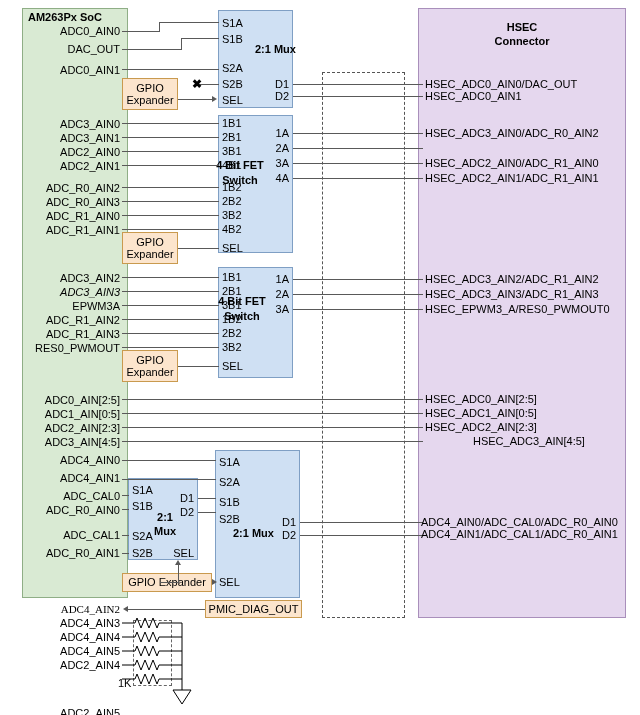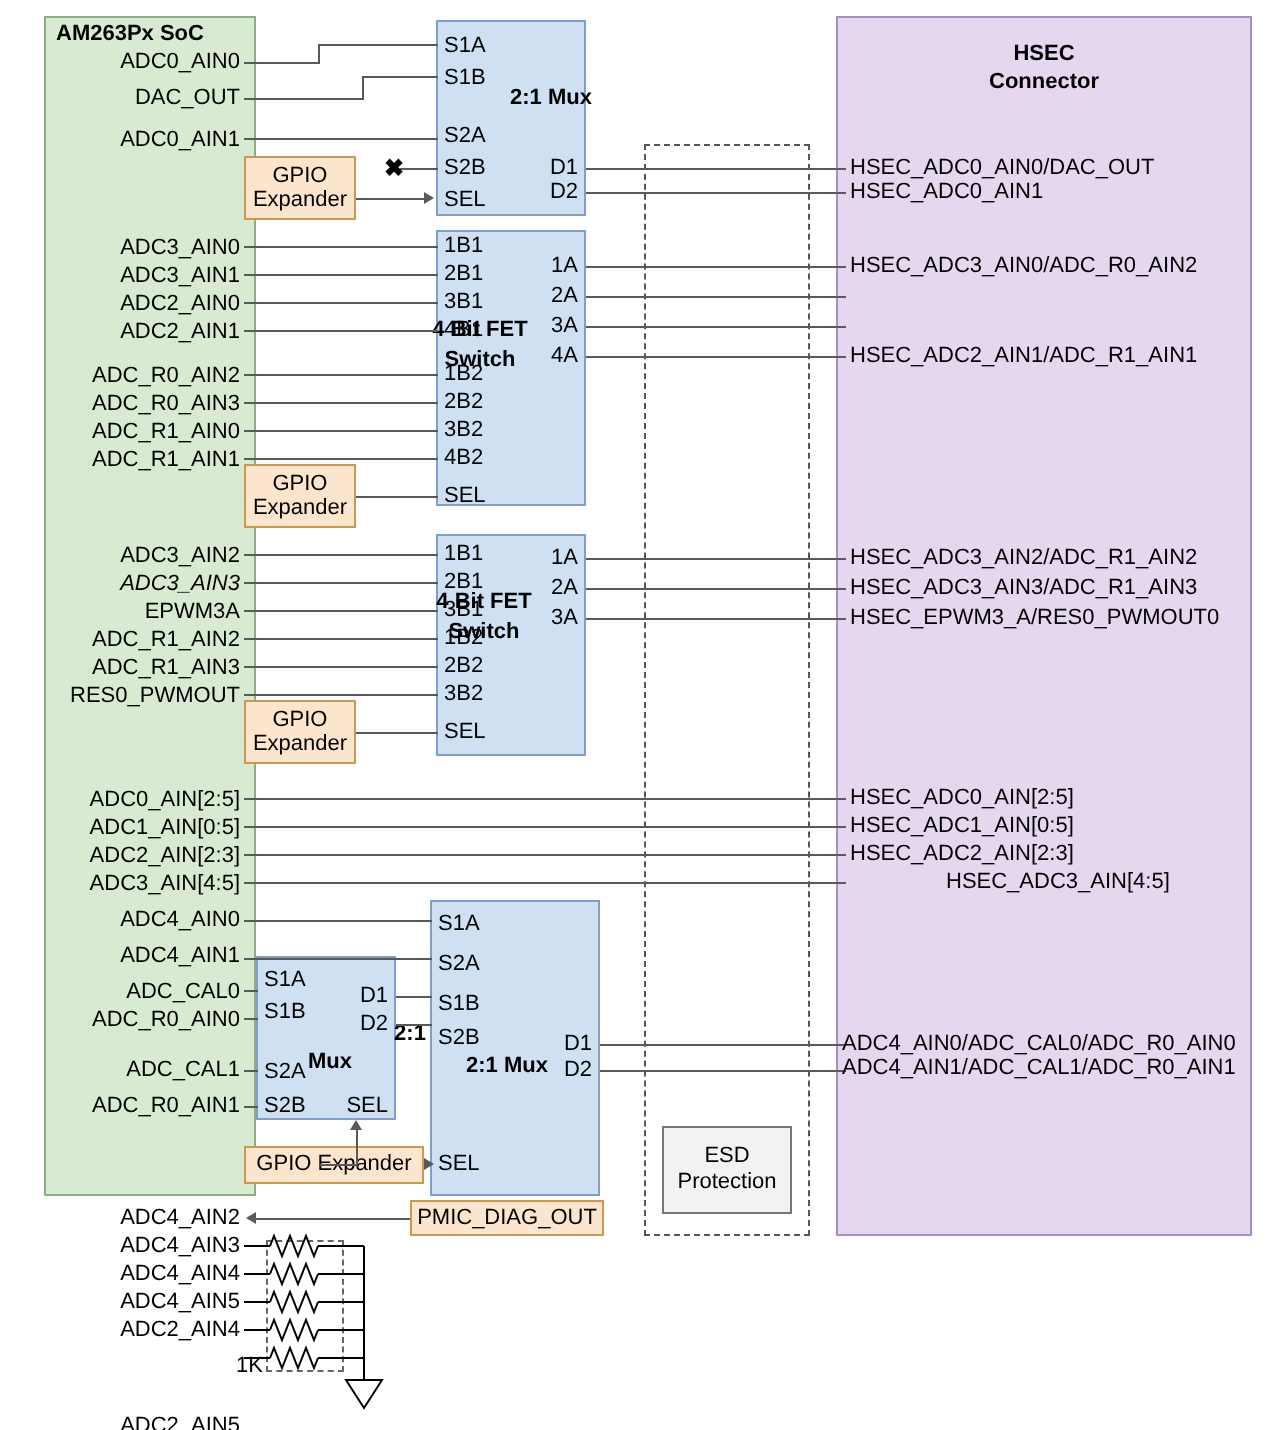--- a/index.html
+++ b/index.html
@@ -44,24 +44,20 @@
 <div id="root">
 
   <div class="panel soc-panel" style="left:22px;top:8px;width:106px;height:590px;"></div>
   <div class="t tb" style="left:28px;top:12px;width:95px;">AM263Px SoC</div>
 
   <div class="panel hsec-panel" style="left:418px;top:8px;width:208px;height:610px;"></div>
   <div class="t tb ctr" style="left:418px;top:36px;width:208px;">Connector</div>
   <div class="t tb ctr" style="left:418px;top:22px;width:208px;">HSEC</div>
 
   <div class="panel esd-region" style="left:322px;top:72px;width:83px;height:546px;"></div>
-  <div class="esd-box" style="left:331px;top:563px;width:65px;height:44px;flex-direction:column;">
-    <span>ESD</span>
-    <span>Protection</span>
-  </div>
 
   <div class="blk" style="left:218px;top:10px;width:75px;height:98px;"></div>
   <div class="t tb" style="left:255px;top:44px;">2:1 Mux</div>
   <div class="t" style="left:222px;top:18px;">S1A</div>
   <div class="t" style="left:222px;top:34px;">S1B</div>
   <div class="t" style="left:222px;top:63px;">S2A</div>
   <div class="t" style="left:222px;top:79px;">S2B</div>
   <div class="t" style="left:222px;top:95px;">SEL</div>
   <div class="t r" style="left:253px;top:79px;width:36px;">D1</div>
   <div class="t r" style="left:253px;top:91px;width:36px;">D2</div>
@@ -136,20 +132,21 @@
     <span>GPIO</span>
     <span>Expander</span>
   </div>
   <div class="wire" style="left:178px;top:248px;width:41px;"></div>
 
   <div class="wire" style="left:293px;top:133px;width:130px;"></div>
   <div class="wire" style="left:293px;top:148px;width:130px;"></div>
   <div class="wire" style="left:293px;top:163px;width:130px;"></div>
   <div class="wire" style="left:293px;top:178px;width:130px;"></div>
   <div class="t" style="left:425px;top:128px;">HSEC_ADC3_AIN0/ADC_R0_AIN2</div>
+  <div class="t" style="left:425px;top:158px;">HSEC_ADC2_AIN0/ADC_R1_AIN0</div>
   <div class="t" style="left:425px;top:173px;">HSEC_ADC2_AIN1/ADC_R1_AIN1</div>
 
   <div class="blk" style="left:218px;top:267px;width:75px;height:111px;"></div>
   <div class="t tb ctr" style="left:207px;top:296px;width:70px;">4 Bit FET</div>
   <div class="t tb ctr" style="left:207px;top:311px;width:70px;">Switch</div>
 
   <div class="t" style="left:222px;top:272px;">1B1</div>
   <div class="t" style="left:222px;top:286px;">2B1</div>
   <div class="t" style="left:222px;top:300px;">3B1</div>
   <div class="t" style="left:222px;top:314px;">1B2</div>
@@ -207,21 +204,21 @@
   <div class="t tb" style="left:233px;top:528px;">2:1 Mux</div>
   <div class="t" style="left:219px;top:457px;">S1A</div>
   <div class="t" style="left:219px;top:477px;">S2A</div>
   <div class="t" style="left:219px;top:497px;">S1B</div>
   <div class="t" style="left:219px;top:514px;">S2B</div>
   <div class="t" style="left:219px;top:577px;">SEL</div>
   <div class="t r" style="left:258px;top:517px;width:38px;">D1</div>
   <div class="t r" style="left:258px;top:530px;width:38px;">D2</div>
 
   <div class="blk" style="left:128px;top:478px;width:70px;height:82px;"></div>
-  <div class="t tb ctr" style="left:150px;top:512px;width:30px;margin-left:40px;">2:1</div>
+  <div class="t tb ctr" style="left:150px;top:512px;width:30px;">2:1</div>
   <div class="t tb ctr" style="left:150px;top:526px;width:30px;">Mux</div>
   <div class="t" style="left:132px;top:485px;">S1A</div>
   <div class="t" style="left:132px;top:501px;">S1B</div>
   <div class="t" style="left:132px;top:531px;">S2A</div>
   <div class="t" style="left:132px;top:548px;">S2B</div>
   <div class="t r" style="left:158px;top:493px;width:36px;">D1</div>
   <div class="t r" style="left:158px;top:507px;width:36px;">D2</div>
   <div class="t r" style="left:158px;top:548px;width:36px;">SEL</div>
 
   <div class="t r" style="left:22px;top:455px;width:98px;">ADC4_AIN0</div>
@@ -253,21 +250,21 @@
   <div class="arrow-u" style="left:174.5px;top:560px;"></div>
 
   <div class="wire" style="left:300px;top:522px;width:123px;"></div>
   <div class="wire" style="left:300px;top:535px;width:123px;"></div>
   <div class="t" style="left:421px;top:517px;">ADC4_AIN0/ADC_CAL0/ADC_R0_AIN0</div>
   <div class="t" style="left:421px;top:529px;">ADC4_AIN1/ADC_CAL1/ADC_R0_AIN1</div>
 
   <div class="gpio" style="left:205px;top:600px;width:97px;height:18px;">
     <span>PMIC_DIAG_OUT</span>
   </div>
-  <div class="t r" style="left:22px;top:604px;width:98px;">ADC4_AIN2</div>
+  <div class="t r" style="left:22px;top:604px;width:98px;font-family:Liberation Serif, serif;">ADC4_AIN2</div>
   <div class="wire" style="left:128px;top:609px;width:77px;"></div>
   <div class="arrow-l" style="left:123px;top:605.5px;"></div>
 
   <div class="t r" style="left:22px;top:618px;width:98px;">ADC4_AIN3</div>
   <div class="t r" style="left:22px;top:632px;width:98px;">ADC4_AIN4</div>
   <div class="t r" style="left:22px;top:646px;width:98px;">ADC4_AIN5</div>
   <div class="t r" style="left:22px;top:660px;width:98px;">ADC2_AIN4</div>
   <div class="t r" style="left:22px;top:708px;width:98px;">ADC2_AIN5</div>
 
   <div class="resgroup" style="left:133px;top:620px;width:39px;height:66px;"></div>

